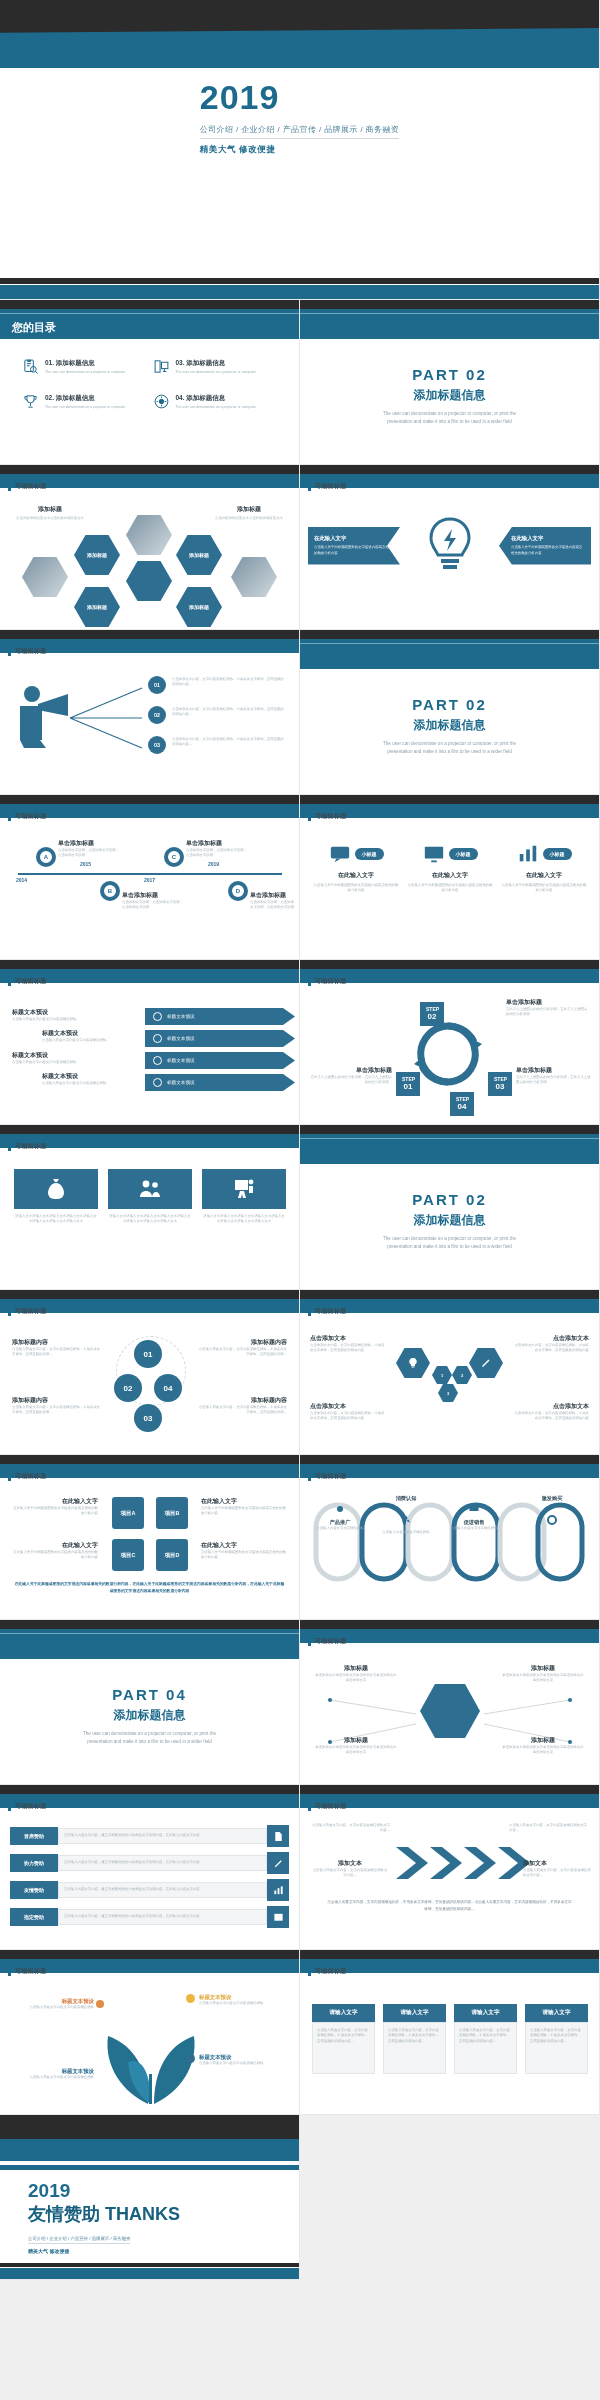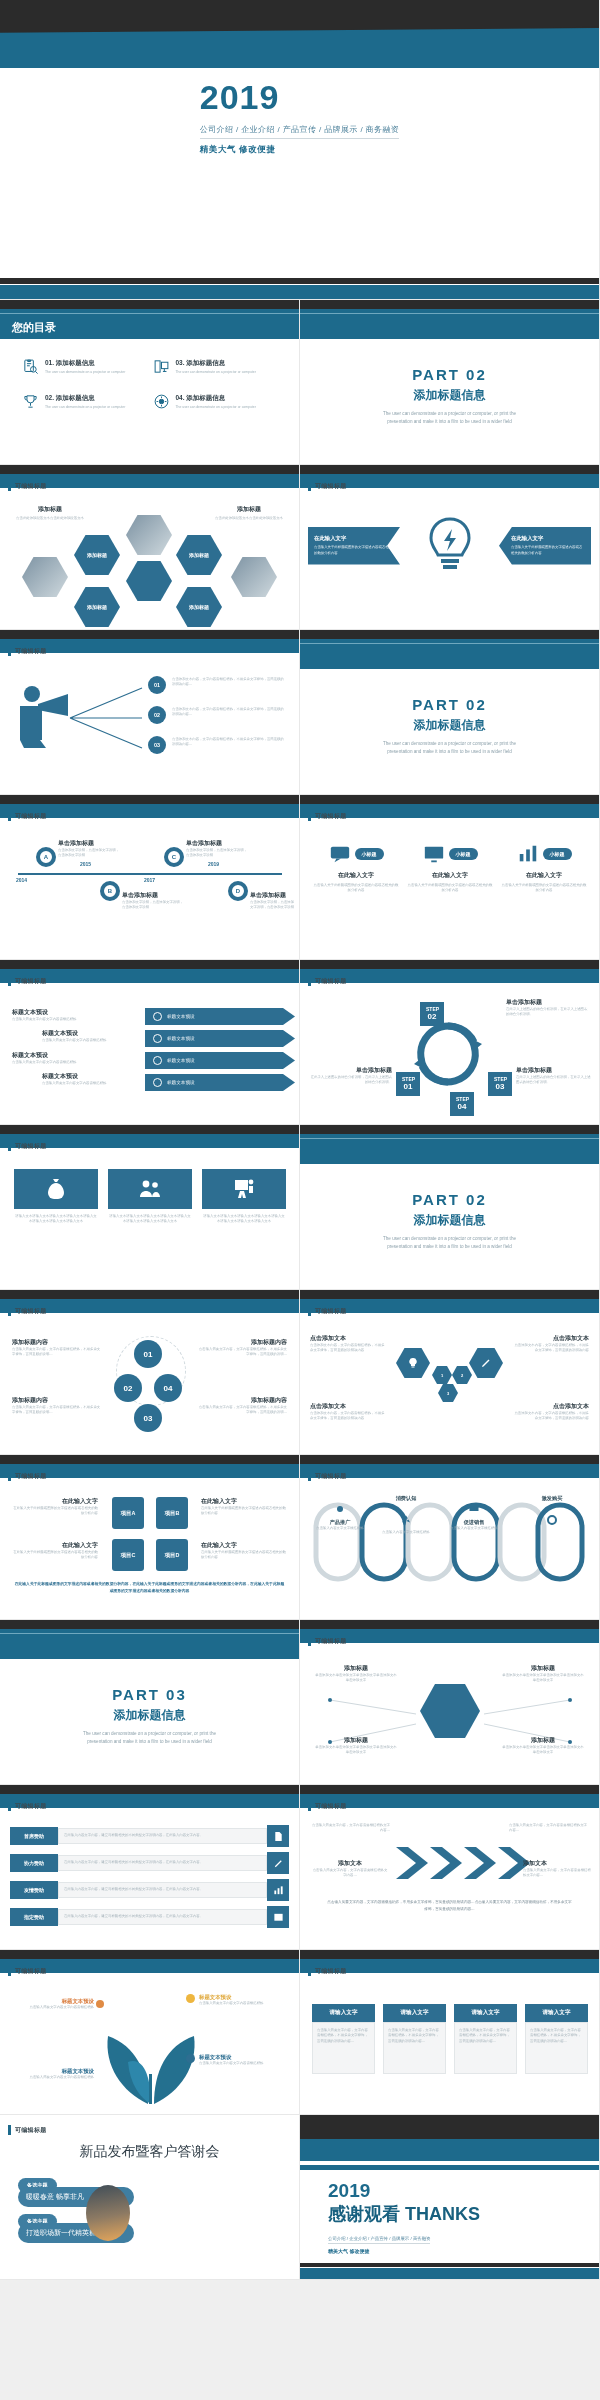--- a/index.html
+++ b/index.html
@@ -634,21 +634,21 @@
             <circle cx="12" cy="12" r="8" fill="none" stroke="#2d6e91" stroke-width="4"></circle>
           </svg>
       </div>
     </div>
 
     <div class="slide">
       <div class="hdr-dark"></div>
       <div class="hdr-wide"></div>
       <div class="hdr-line" style="top:13px;"></div>
       <div class="part-wrap">
-        <div class="part-num">PART 03</div>
+        <div class="part-num">PART 04</div>
         <div class="part-cn">添加标题信息</div>
         <div class="part-en">The user can demonstrate on a projector or computer, or print the presentation and make it into a film to be used in a wider field</div>
       </div>
     </div>
 
     <div class="slide">
       <div class="hdr-dark"></div>
       <div class="hdr-blue"></div>
       <div class="slide-label">
         <div class="bar"></div>
@@ -829,44 +829,28 @@
         </div>
         <div>
           <div style="background:#2d6e91;color:#fff;font-size:5.6px;font-weight:bold;text-align:center;padding:5px 0;">请输入文字</div>
           <div class="card" style="padding:5px 4px;height:52px;">
               <div class="h-d">点击输入简要文字内容，文字内容需概括精炼，不用多余文字修饰，言简意赅的说明该内容…</div>
             </div>
         </div>
       </div>
     </div>
 
-    <div class="slide">
-      <div class="slide-label" style="top:10px;">
-        <div class="bar"></div>
-        <div class="txt">可编辑标题</div>
-      </div>
-      <div style="position:absolute;left:0;top:28px;width:100%;text-align:center;font-size:14px;color:#33404a;">新品发布暨客户答谢会</div>
-      <div style="position:absolute;left:18px;top:58px;">
-        <span class="chip2">备选主题</span>
-      </div>
-      <div style="position:absolute;left:18px;top:72px;width:116px;background:#3f7ea1;color:#fff;font-size:7px;padding:5px 8px;border-radius:10px;">暖暖春意  畅享非凡</div>
-      <div style="position:absolute;left:18px;top:94px;">
-        <span class="chip2">备选主题</span>
-      </div>
-      <div style="position:absolute;left:18px;top:108px;width:116px;background:#3f7ea1;color:#fff;font-size:7px;padding:5px 8px;border-radius:10px;">打造职场新一代精英群</div>
-      <div style="position:absolute;left:86px;top:70px;width:44px;height:56px;border-radius:50%;background:linear-gradient(170deg,#3f4d58,#8d7a63 55%,#e8a85a);"></div>
-    </div>
 
     <div class="slide">
       <div class="thanks-dark"></div>
       <div class="thanks-band"></div>
       <div class="thanks-band2"></div>
       <div style="position:absolute;left:28px;top:66px;">
         <div style="font-size:19px;font-weight:bold;color:#1d6a8c;line-height:1;">2019</div>
-        <div style="font-size:18px;font-weight:bold;color:#18607f;margin-top:2px;">感谢观看 THANKS</div>
+        <div style="font-size:18px;font-weight:bold;color:#18607f;margin-top:2px;">友情赞助 THANKS</div>
         <div style="font-size:4.4px;color:#4a7f99;margin-top:7px;border-bottom:1px solid #cfd8dd;display:inline-block;padding-bottom:2px;">公司介绍 / 企业介绍 / 产品宣传 / 品牌展示 / 商务融资</div>
         <div style="font-size:5px;font-weight:bold;color:#1d6a8c;margin-top:4px;">精美大气  修改便捷</div>
       </div>
       <div class="thanks-foot"></div>
     </div>
 
   </div>
 </div>
 
 </body></html>

